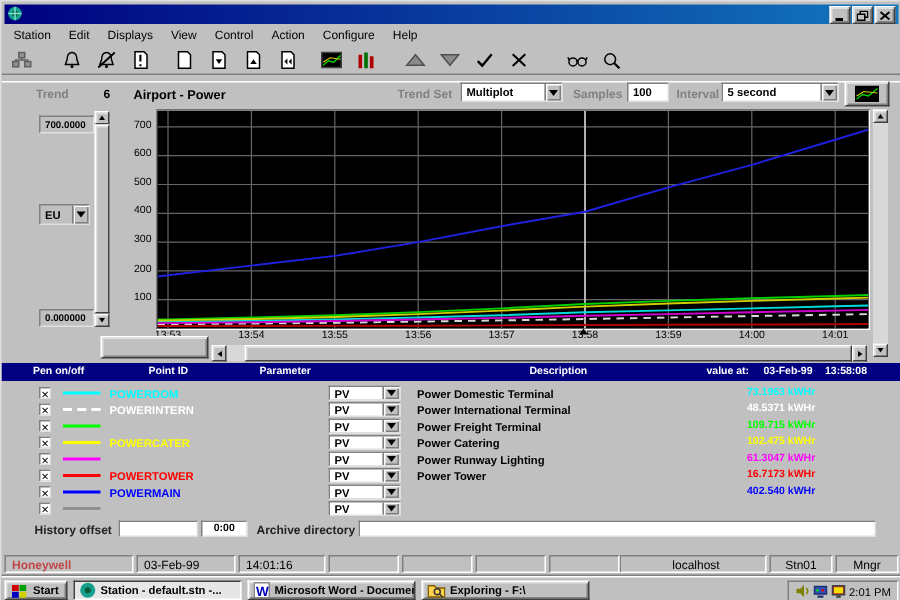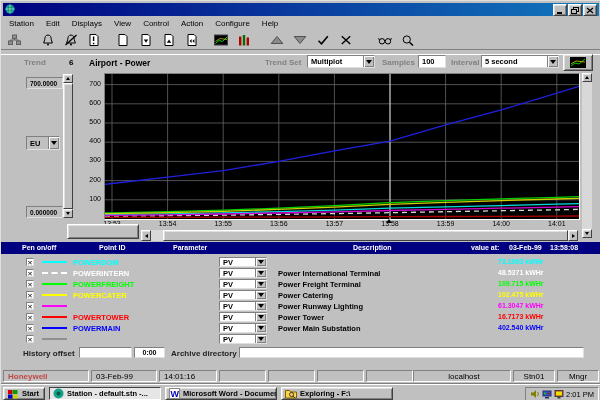--- a/index.html
+++ b/index.html
@@ -352,39 +352,39 @@
       <div class="trow" style="top: 0px;">
         <span class="cb checked"></span>
         <span class="pen" style="border-top-color: rgb(0, 255, 255); border-top-style: solid;"></span>
         <span class="pid" style="color: rgb(0, 255, 255);">POWERDOM</span>
         <span class="combo pcombo">
           <span class="cv">PV</span>
           <span class="cbtn">
             <span class="darr"></span>
           </span>
         </span>
+        <span class="desc">Power Domestic Terminal</span>
         <span class="pval" style="color: rgb(0, 255, 255);">73.1963 kWHr</span>
       </div>
       <div class="trow" style="top: 11px;">
         <span class="cb checked"></span>
         <span class="pen" style="border-top-color: rgb(255, 255, 255); border-top-style: dashed;"></span>
         <span class="pid" style="color: rgb(255, 255, 255);">POWERINTERN</span>
         <span class="combo pcombo">
           <span class="cv">PV</span>
           <span class="cbtn">
             <span class="darr"></span>
           </span>
         </span>
         <span class="desc">Power International Terminal</span>
         <span class="pval" style="color: rgb(255, 255, 255);">48.5371 kWHr</span>
       </div>
       <div class="trow" style="top: 22px;">
         <span class="cb checked"></span>
         <span class="pen" style="border-top-color: rgb(0, 255, 0); border-top-style: solid;"></span>
-        <span class="pid" style="color: rgb(0, 255, 0);">POWERFREIGHT</span>
         <span class="combo pcombo">
           <span class="cv">PV</span>
           <span class="cbtn">
             <span class="darr"></span>
           </span>
         </span>
         <span class="desc">Power Freight Terminal</span>
         <span class="pval" style="color: rgb(0, 255, 0);">109.715 kWHr</span>
       </div>
       <div class="trow" style="top: 33px;">
@@ -428,21 +428,20 @@
       <div class="trow" style="top: 66px;">
         <span class="cb checked"></span>
         <span class="pen" style="border-top-color: rgb(0, 0, 255); border-top-style: solid;"></span>
         <span class="pid" style="color: rgb(0, 0, 255);">POWERMAIN</span>
         <span class="combo pcombo">
           <span class="cv">PV</span>
           <span class="cbtn">
             <span class="darr"></span>
           </span>
         </span>
-        <span class="desc">Power Main Substation</span>
         <span class="pval" style="color: rgb(0, 0, 255);">402.540 kWHr</span>
       </div>
       <div class="trow" style="top: 77px;">
         <span class="cb checked"></span>
         <span class="pen" style="border-top-color: rgb(144, 144, 144); border-top-style: solid;"></span>
         <span class="pid" style="color: rgb(144, 144, 144);"></span>
         <span class="combo pcombo">
           <span class="cv">PV</span>
           <span class="cbtn">
             <span class="darr"></span>

